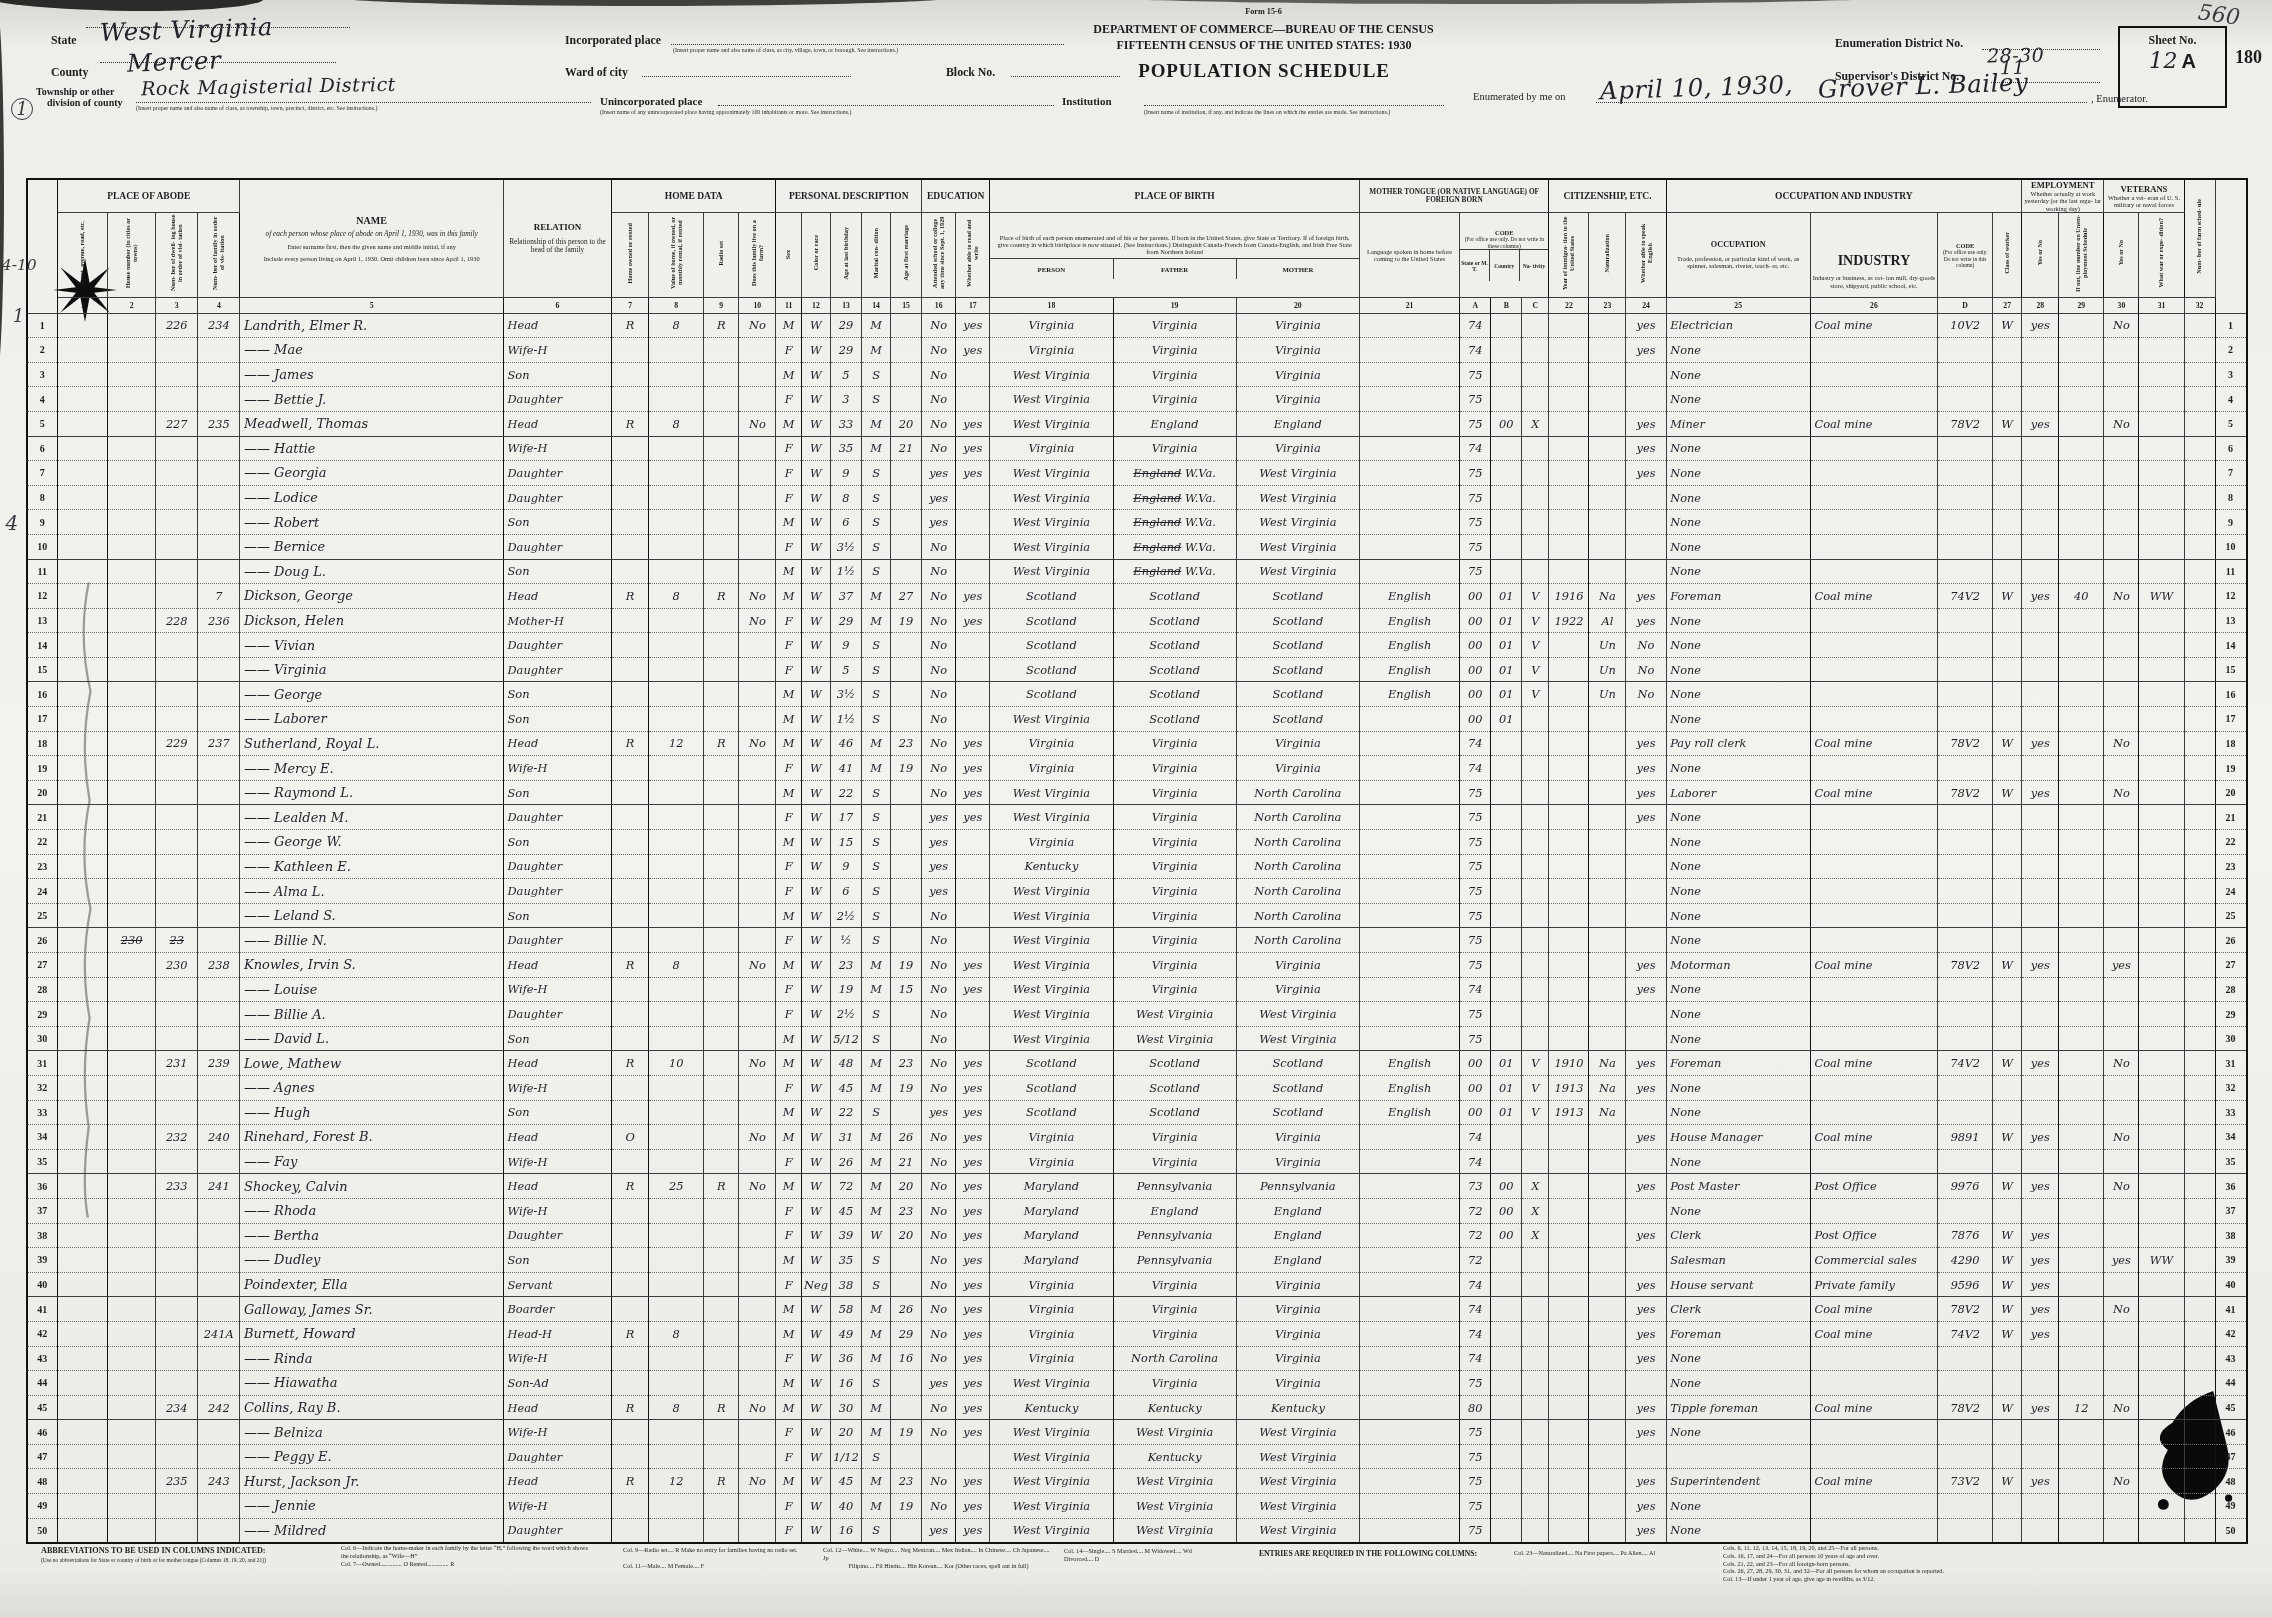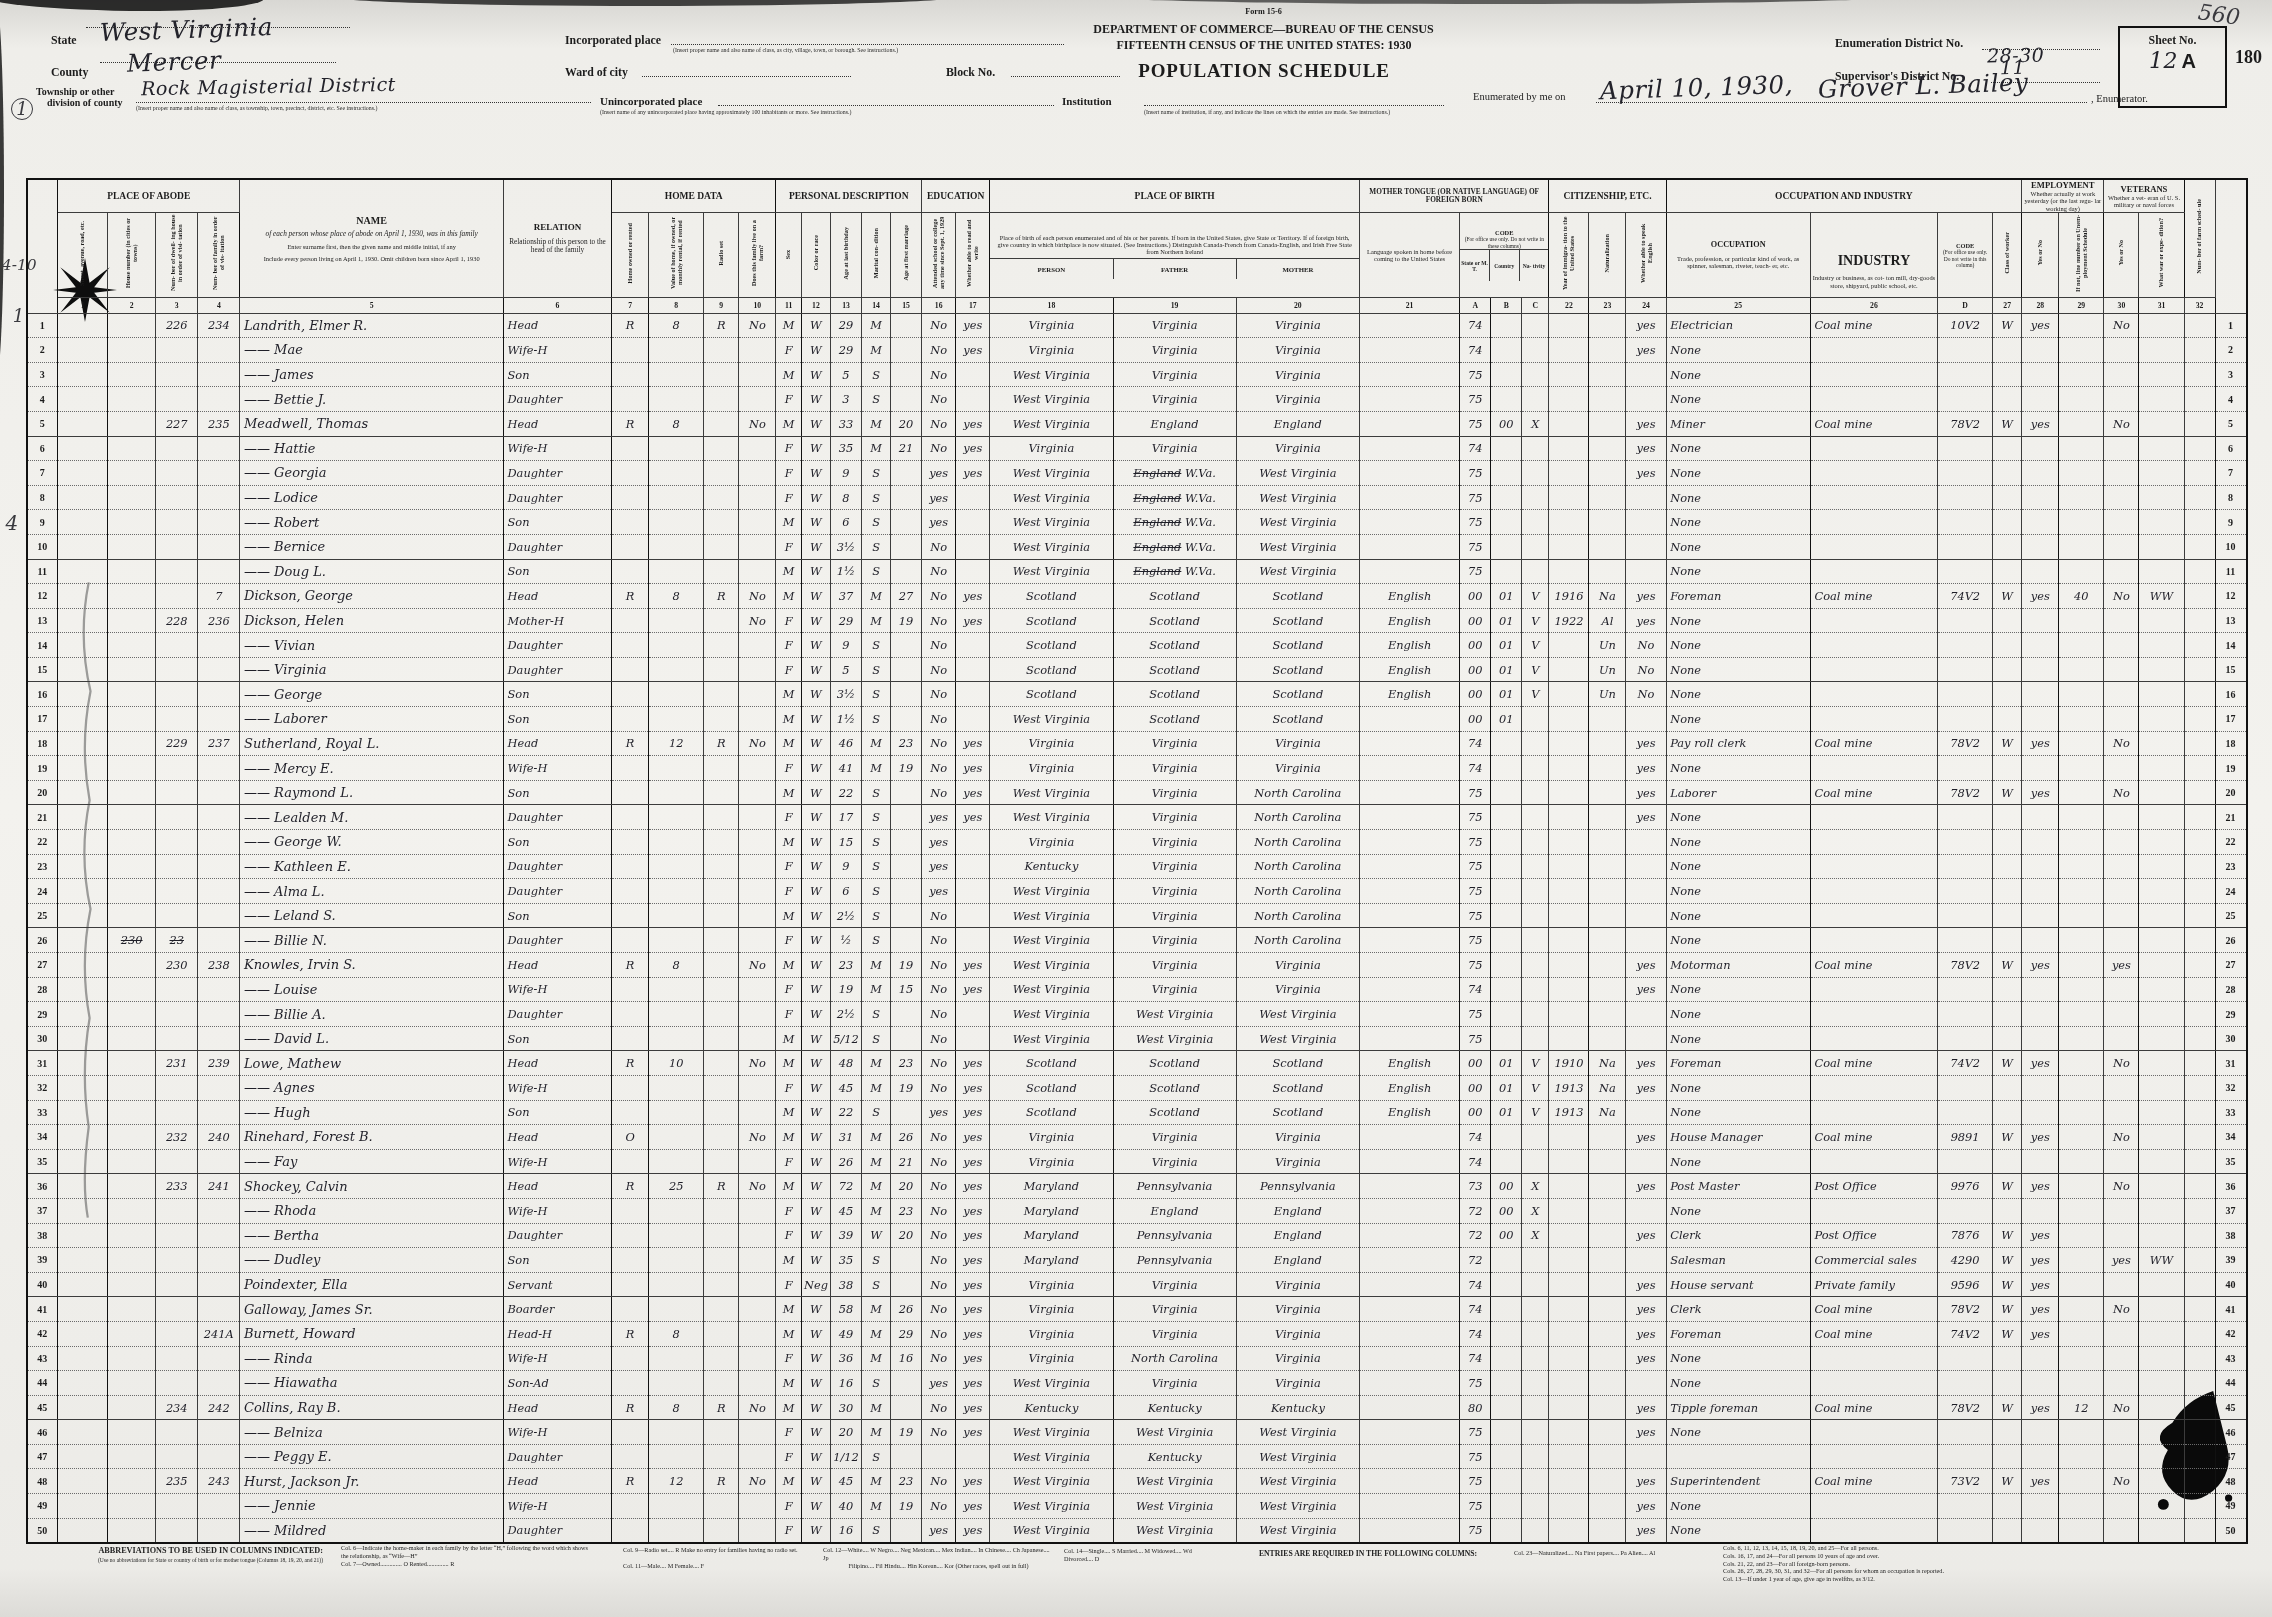--- a/index.html
+++ b/index.html
@@ -2301,21 +2301,21 @@
           <td class="hwc hv"></td>
           <td class="hwc"></td>
           <td class="hwc hv"></td>
           <td class="hwc"></td>
           <td class="hwc hv"></td>
           <td class="lnc">50</td>
         </tr>
       </tbody>
   </table>
 
-  <div class="leg" style="left:41px;top:1546px;width:282px;text-align:right;">
+  <div class="leg" style="left:41px;top:1546px;width:282px;text-align:left;">
     <b>ABBREVIATIONS TO BE USED IN COLUMNS INDICATED:</b><br>
     <span style="font-size:5.5px;">(Use no abbreviations for State or country of birth or for mother tongue (Columns 18, 19, 20, and 21))</span>
   </div>
   <div class="leg" style="left:341px;top:1544px;width:255px;">
     <span>Col. 6—Indicate the home-maker in each family by the letter “H,” following the word which shows the relationship, as “Wife—H”</span><br><span>Col. 7—Owned.............. O    Rented.............. R</span>
   </div>
   <div class="leg" style="left:623px;top:1546px;width:182px;">
     <span>Col. 9—Radio set.... R   Make no entry for families having no radio set.</span><br><br><span>Col. 11—Male.... M    Female.... F</span>
   </div>
   <div class="leg" style="left:823px;top:1546px;width:227px;">

